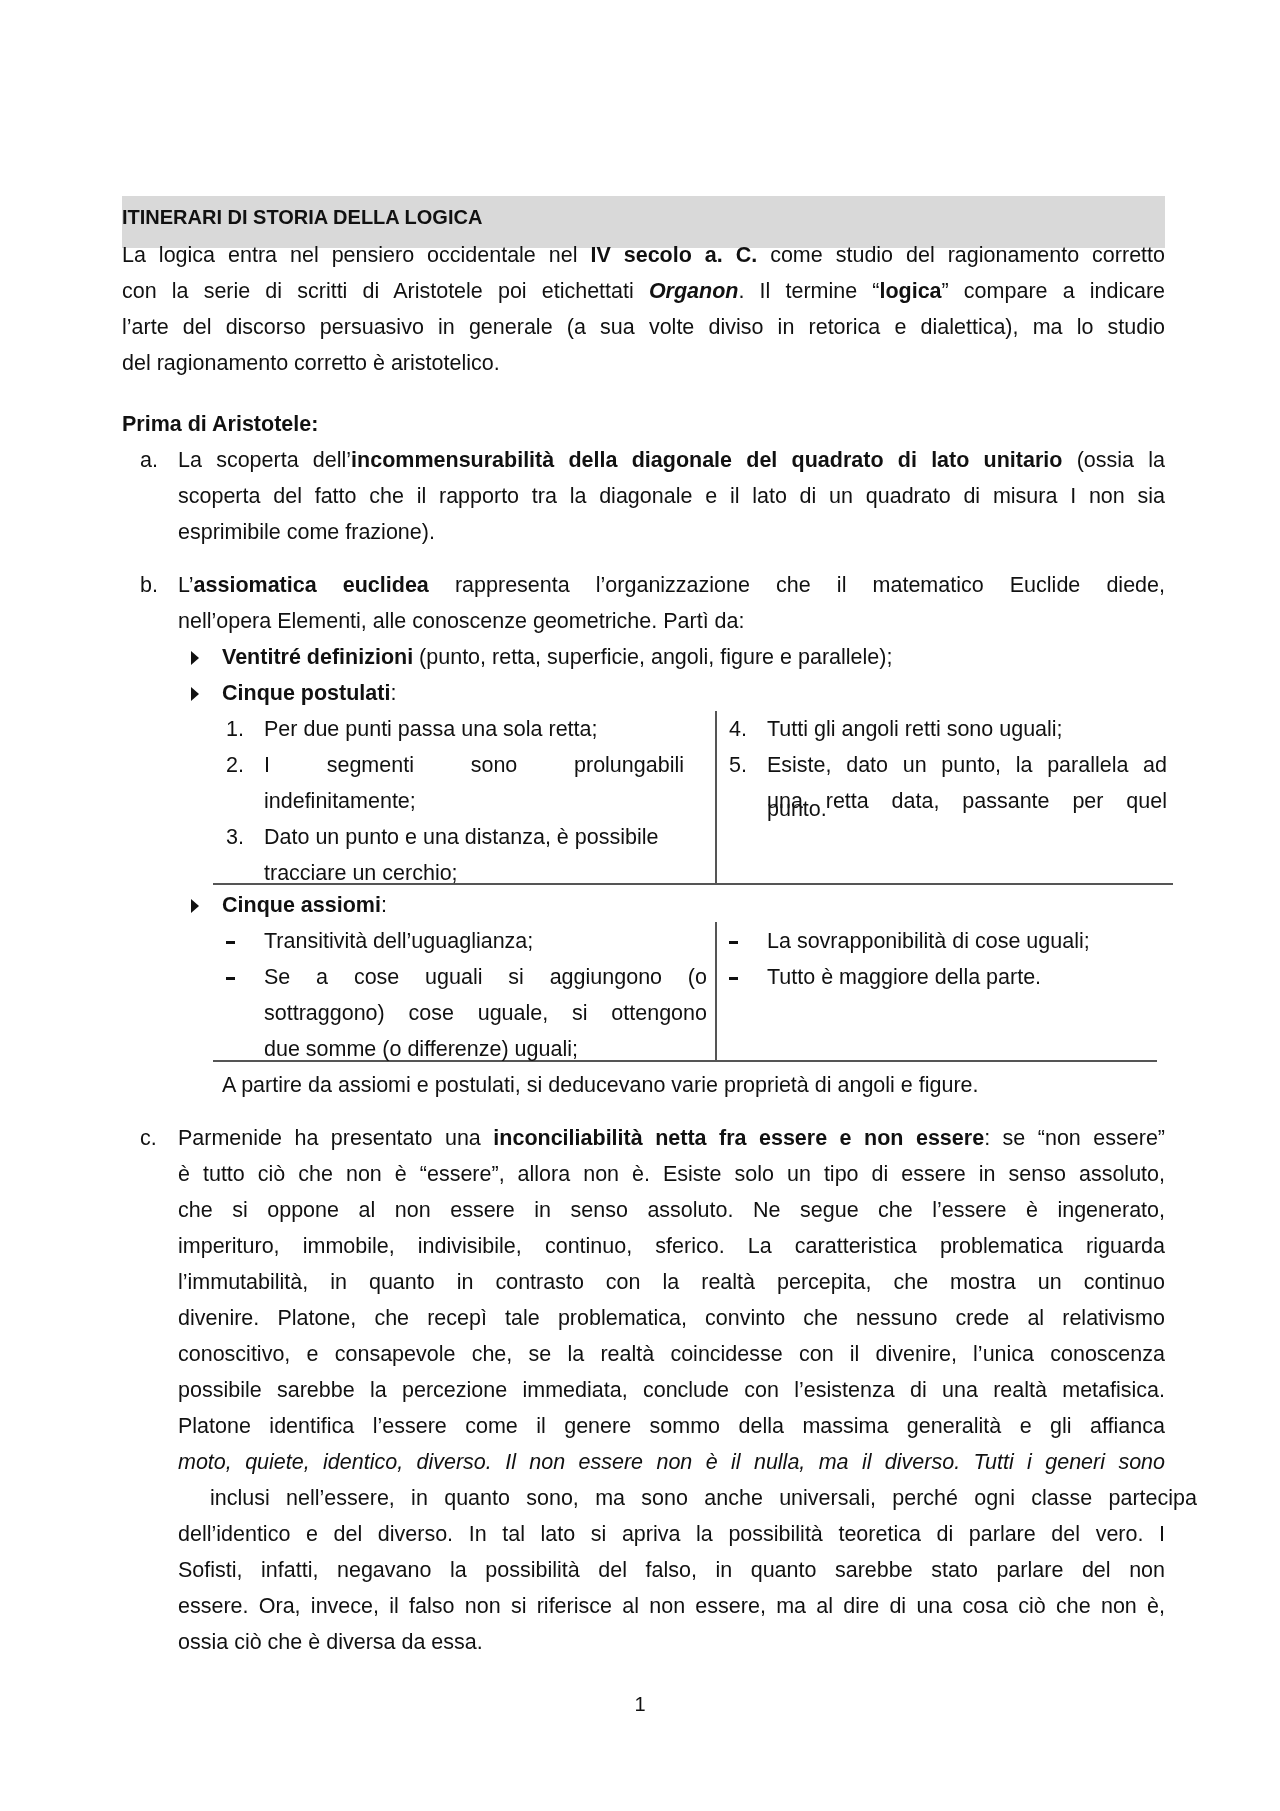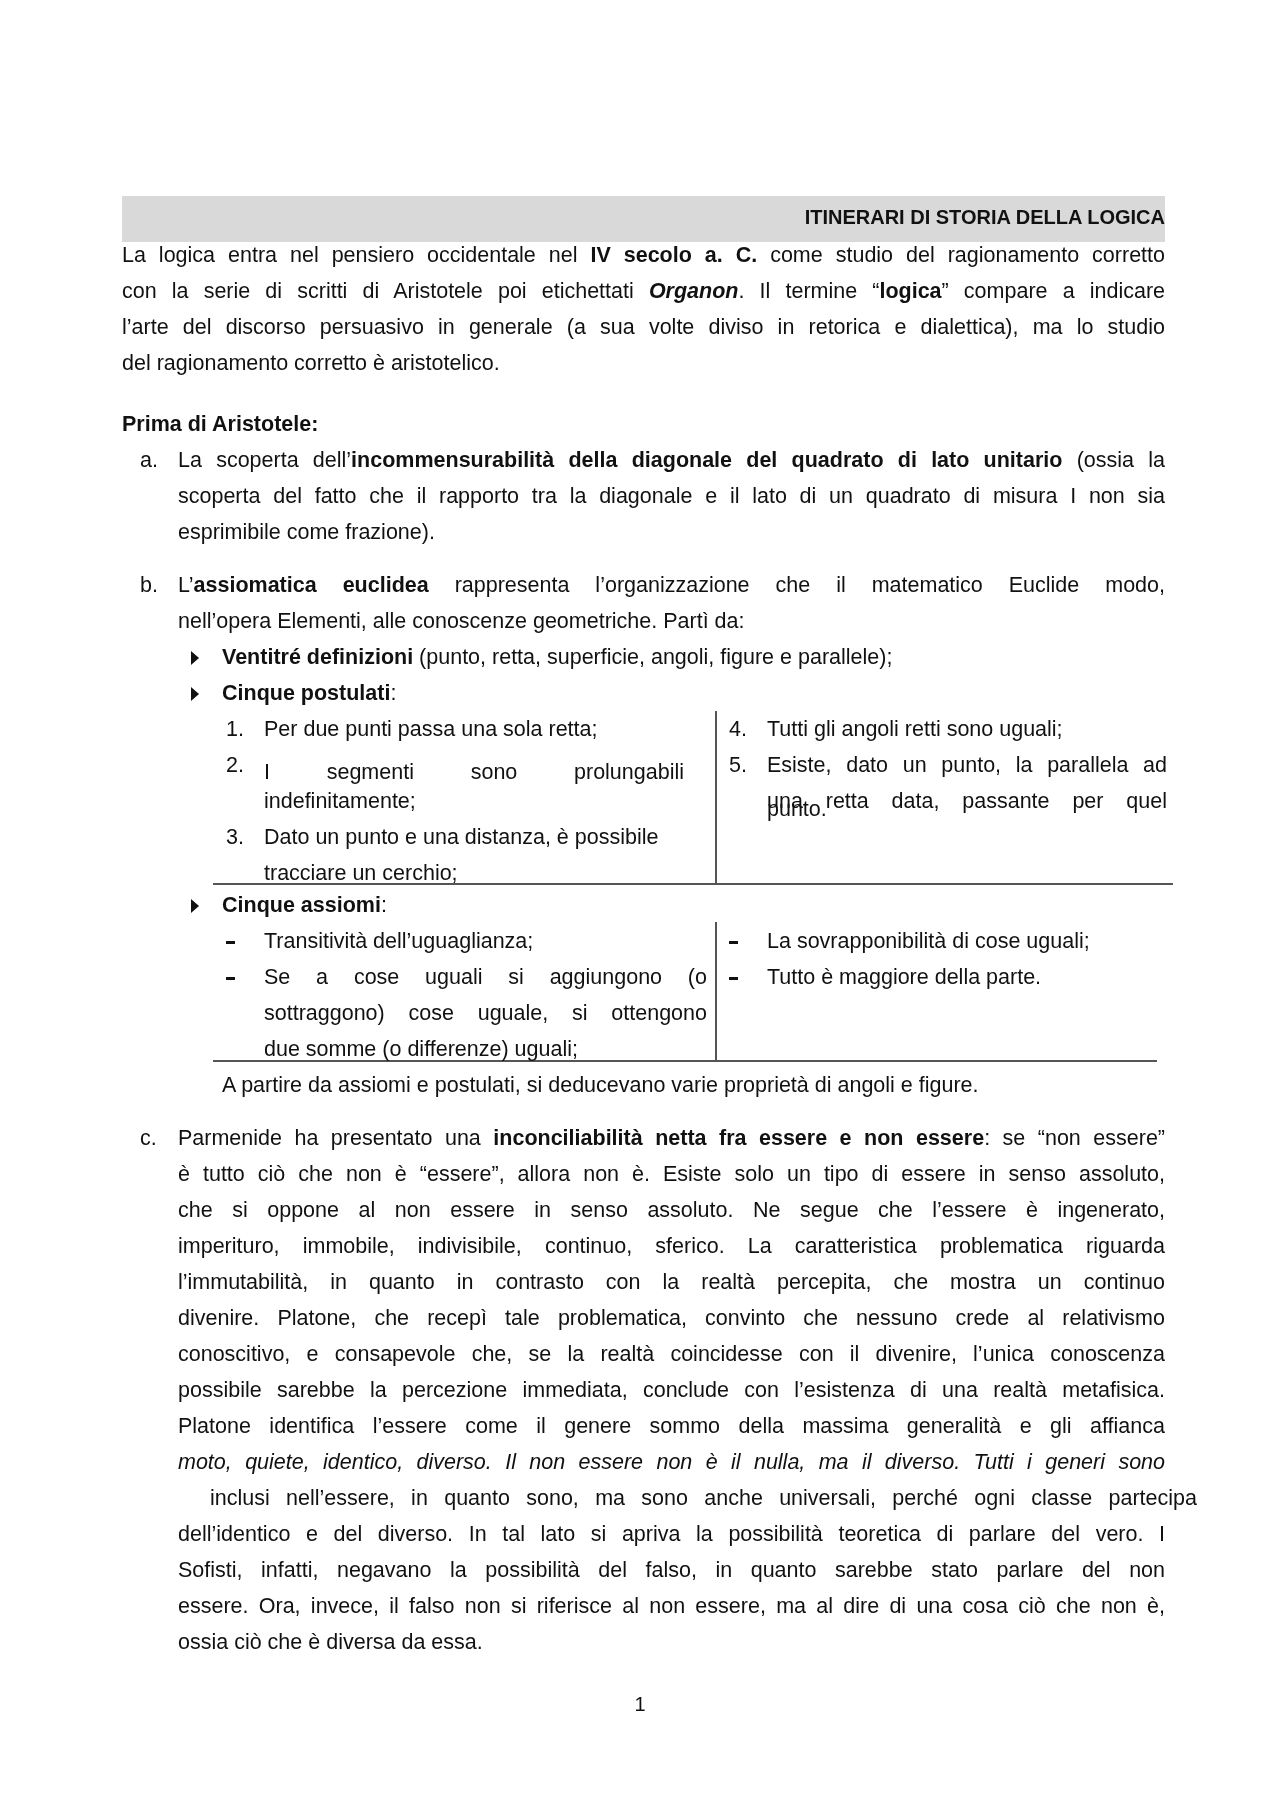--- a/index.html
+++ b/index.html
@@ -10,22 +10,22 @@
     .page { position: absolute; left: 0; top: 0; width: 1280px; height: 1811px; }
     .abs { position: absolute; white-space: nowrap; }
     .txt { font-size: 21.5px; line-height: 36px; }
     .just { white-space: normal; text-align: justify; text-align-last: justify; }
     b { font-weight: bold; }
     .title {
       position: absolute; left: 0; width: 1280px; top: 156px; text-align: center;
       font-size: 24px; font-weight: bold; text-decoration: underline; line-height: 32px;
     }
     .subtitle-bar {
-      position: absolute; left: 122px; top: 196px; width: 1043px; height: 46px;
-      background: #d9d9d9; text-align: right; font-size: 20px; font-weight: bold; line-height: 43px;
+      position: absolute; left: 122px; top: 196px; width: 1043px; height: 52px;
+      background: #d9d9d9; text-align: left; font-size: 20px; font-weight: bold; line-height: 43px;
     }
     .line { position: absolute; background: #555555; }
     .tri { display: inline-block; width: 0; height: 0; border-top: 7px solid transparent; border-bottom: 7px solid transparent; border-left: 8px solid #111; vertical-align: middle; }
     .dash { display: inline-block; width: 9px; height: 3px; background: #111; vertical-align: middle; }
     .pageno { position: absolute; left: 0; width: 1280px; top: 1690px; text-align: center; font-size: 20px; line-height: 28px; }
   </style>
 </head>
 <body>
 
 <div class="page">
@@ -43,38 +43,38 @@
 
   <div>
     <div class="abs txt" style="left:140px; top:442px;">a.</div>
     <div class="abs txt just" style="left:178px; top:442px; width:987px;"><span>La scoperta dell’</span><b>incommensurabilità della diagonale del quadrato di lato unitario</b><span> (ossia la</span></div>
     <div class="abs txt just" style="left:178px; top:478px; width:987px;">scoperta del fatto che il rapporto tra la diagonale e il lato di un quadrato di misura I non sia</div>
     <div class="abs txt" style="left:178px; top:514px;">esprimibile come frazione).</div>
   </div>
 
   <div>
     <div class="abs txt" style="left:140px; top:567px;">b.</div>
-    <div class="abs txt just" style="left:178px; top:567px; width:987px;"><span>L’</span><b>assiomatica euclidea</b><span> rappresenta l’organizzazione che il matematico Euclide modo,</span></div>
+    <div class="abs txt just" style="left:178px; top:567px; width:987px;"><span>L’</span><b>assiomatica euclidea</b><span> rappresenta l’organizzazione che il matematico Euclide diede,</span></div>
     <div class="abs txt" style="left:178px; top:603px;">nell’opera Elementi, alle conoscenze geometriche. Partì da:</div>
 
     <div class="abs txt" style="left:191px; top:639px;"><span class="tri"></span></div>
     <div class="abs txt" style="left:222px; top:639px;"><b>Ventitré definizioni</b><span> (punto, retta, superficie, angoli, figure e parallele);</span></div>
 
     <div class="abs txt" style="left:191px; top:675px;"><span class="tri"></span></div>
     <div class="abs txt" style="left:222px; top:675px;"><b>Cinque postulati</b><span>:</span></div>
 
     <div>
       <div class="line" style="left:715px; top:711px; width:2px; height:174px;"></div>
       <div class="line" style="left:213px; top:883px; width:960px; height:2px;"></div>
 
       <div class="abs txt" style="left:226px; top:711px;">1.</div>
       <div class="abs txt" style="left:264px; top:711px;">Per due punti passa una sola retta;</div>
 
       <div class="abs txt" style="left:226px; top:747px;">2.</div>
-      <div class="abs txt just" style="left:264px; top:747px; width:420px;margin-top:7px;">I segmenti sono prolungabili</div>
+      <div class="abs txt just" style="left:264px; top:747px; width:420px;">I segmenti sono prolungabili</div>
       <div class="abs txt" style="left:264px; top:783px;">indefinitamente;</div>
 
       <div class="abs txt" style="left:226px; top:819px;">3.</div>
       <div class="abs txt" style="left:264px; top:819px;">Dato un punto e una distanza, è possibile</div>
       <div class="abs txt" style="left:264px; top:855px;">tracciare un cerchio;</div>
 
       <div class="abs txt" style="left:729px; top:711px;">4.</div>
       <div class="abs txt" style="left:767px; top:711px;">Tutti gli angoli retti sono uguali;</div>
 
       <div class="abs txt" style="left:729px; top:747px;">5.</div>

